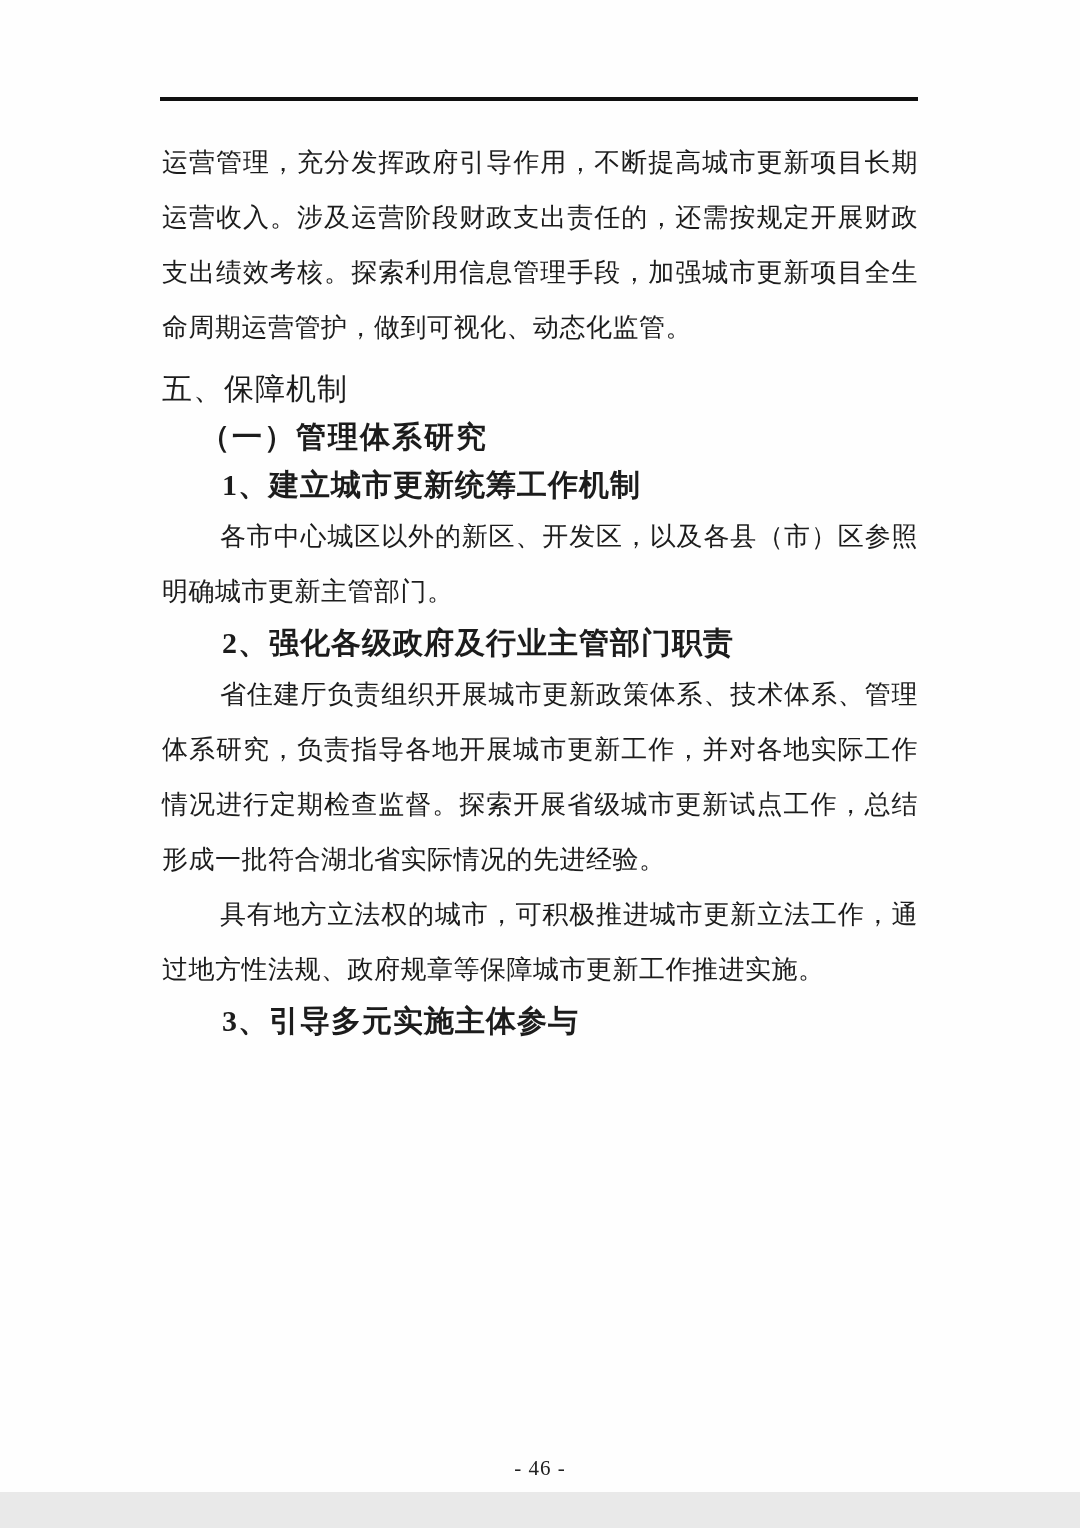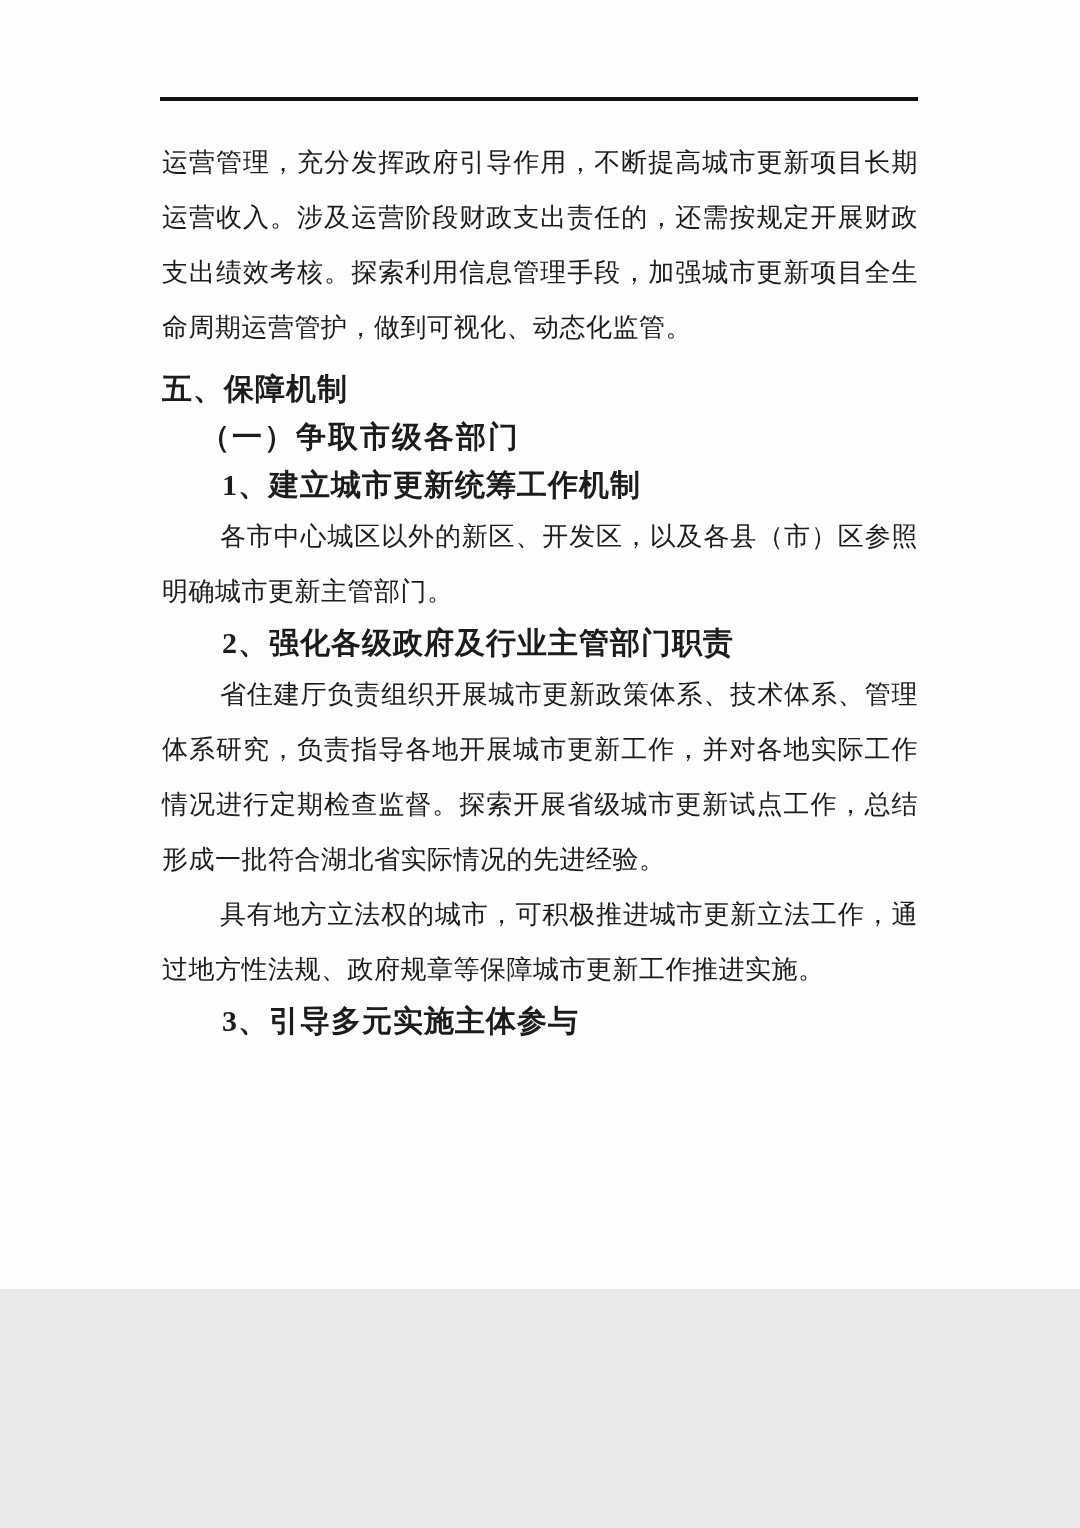--- a/index.html
+++ b/index.html
@@ -3,21 +3,21 @@
 <meta charset="utf-8">
 <style>
   html, body {
     margin: 0;
     padding: 0;
     background: #e9e9e9;
   }
   .page {
     position: relative;
     width: 1080px;
-    height: 1289px;
+    height: 1492px;
     margin: 0 auto;
     background: #fefefe;
     overflow: hidden;
     color: #1c1c1c;
     font-family: "Liberation Serif", "DejaVu Serif", serif;
   }
   .header-rule {
     position: absolute;
     left: 160px;
     top: 97px;
@@ -37,21 +37,21 @@
     line-height: 55px;
     text-align: justify;
     text-justify: inter-ideograph;
     letter-spacing: 0.5px;
   }
   .body-para.indent { text-indent: 58px; }
   .h1 {
     margin-top: 10px;
     font-size: 30px;
     line-height: 48px;
-    font-weight: bold;
+    font-weight: normal;
     font-family: "Liberation Sans", "DejaVu Sans", sans-serif;
     letter-spacing: 1px;
   }
   .h2 {
     padding-left: 38px;
     font-size: 30px;
     line-height: 48px;
     font-weight: bold;
     font-family: "Liberation Sans", "DejaVu Sans", sans-serif;
     letter-spacing: 2px;
@@ -77,21 +77,21 @@
   }
 </style>
 </head>
 <body>
 
 <div class="page">
   <div class="header-rule"></div>
   <div class="content">
       <div class="block body-para">运营管理，充分发挥政府引导作用，不断提高城市更新项目长期运营收入。涉及运营阶段财政支出责任的，还需按规定开展财政支出绩效考核。探索利用信息管理手段，加强城市更新项目全生命周期运营管护，做到可视化、动态化监管。</div>
       <div class="block h1">五、保障机制</div>
-      <div class="block h2">（一）争取市级各部门</div>
+      <div class="block h2">（一）管理体系研究</div>
       <div class="block h3">1、建立城市更新统筹工作机制</div>
       <div class="block body-para indent">各市中心城区以外的新区、开发区，以及各县（市）区参照明确城市更新主管部门。</div>
       <div class="block h3">2、强化各级政府及行业主管部门职责</div>
       <div class="block body-para indent">省住建厅负责组织开展城市更新政策体系、技术体系、管理体系研究，负责指导各地开展城市更新工作，并对各地实际工作情况进行定期检查监督。探索开展省级城市更新试点工作，总结形成一批符合湖北省实际情况的先进经验。</div>
       <div class="block body-para indent">具有地方立法权的城市，可积极推进城市更新立法工作，通过地方性法规、政府规章等保障城市更新工作推进实施。</div>
       <div class="block h3">3、引导多元实施主体参与</div>
     </div>
   <div class="page-number">- 46 -</div>
 </div>
 

